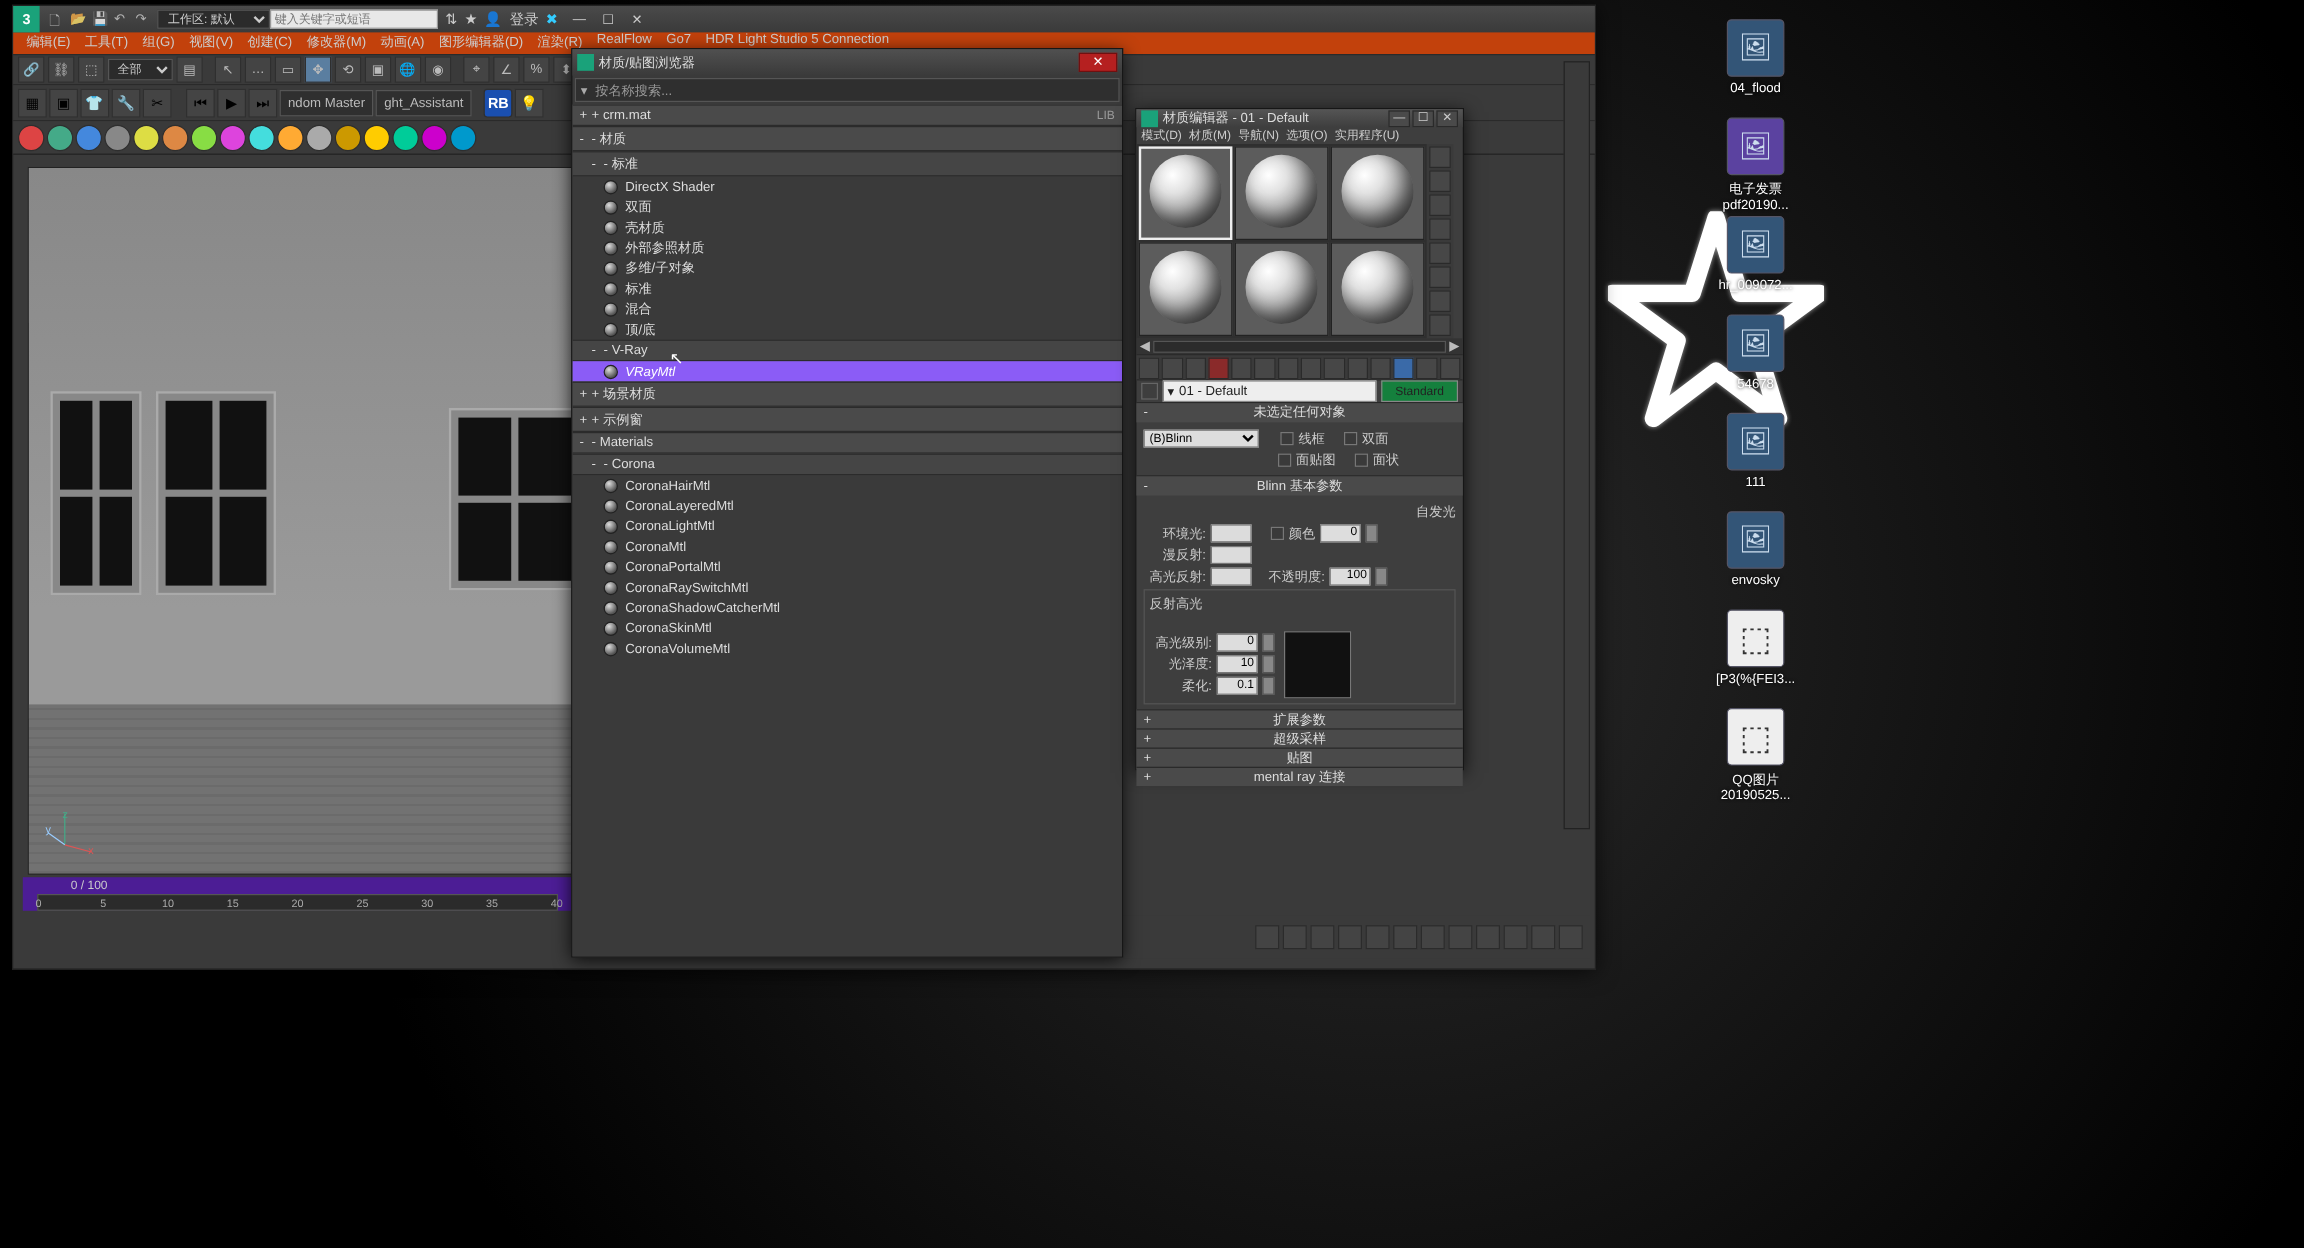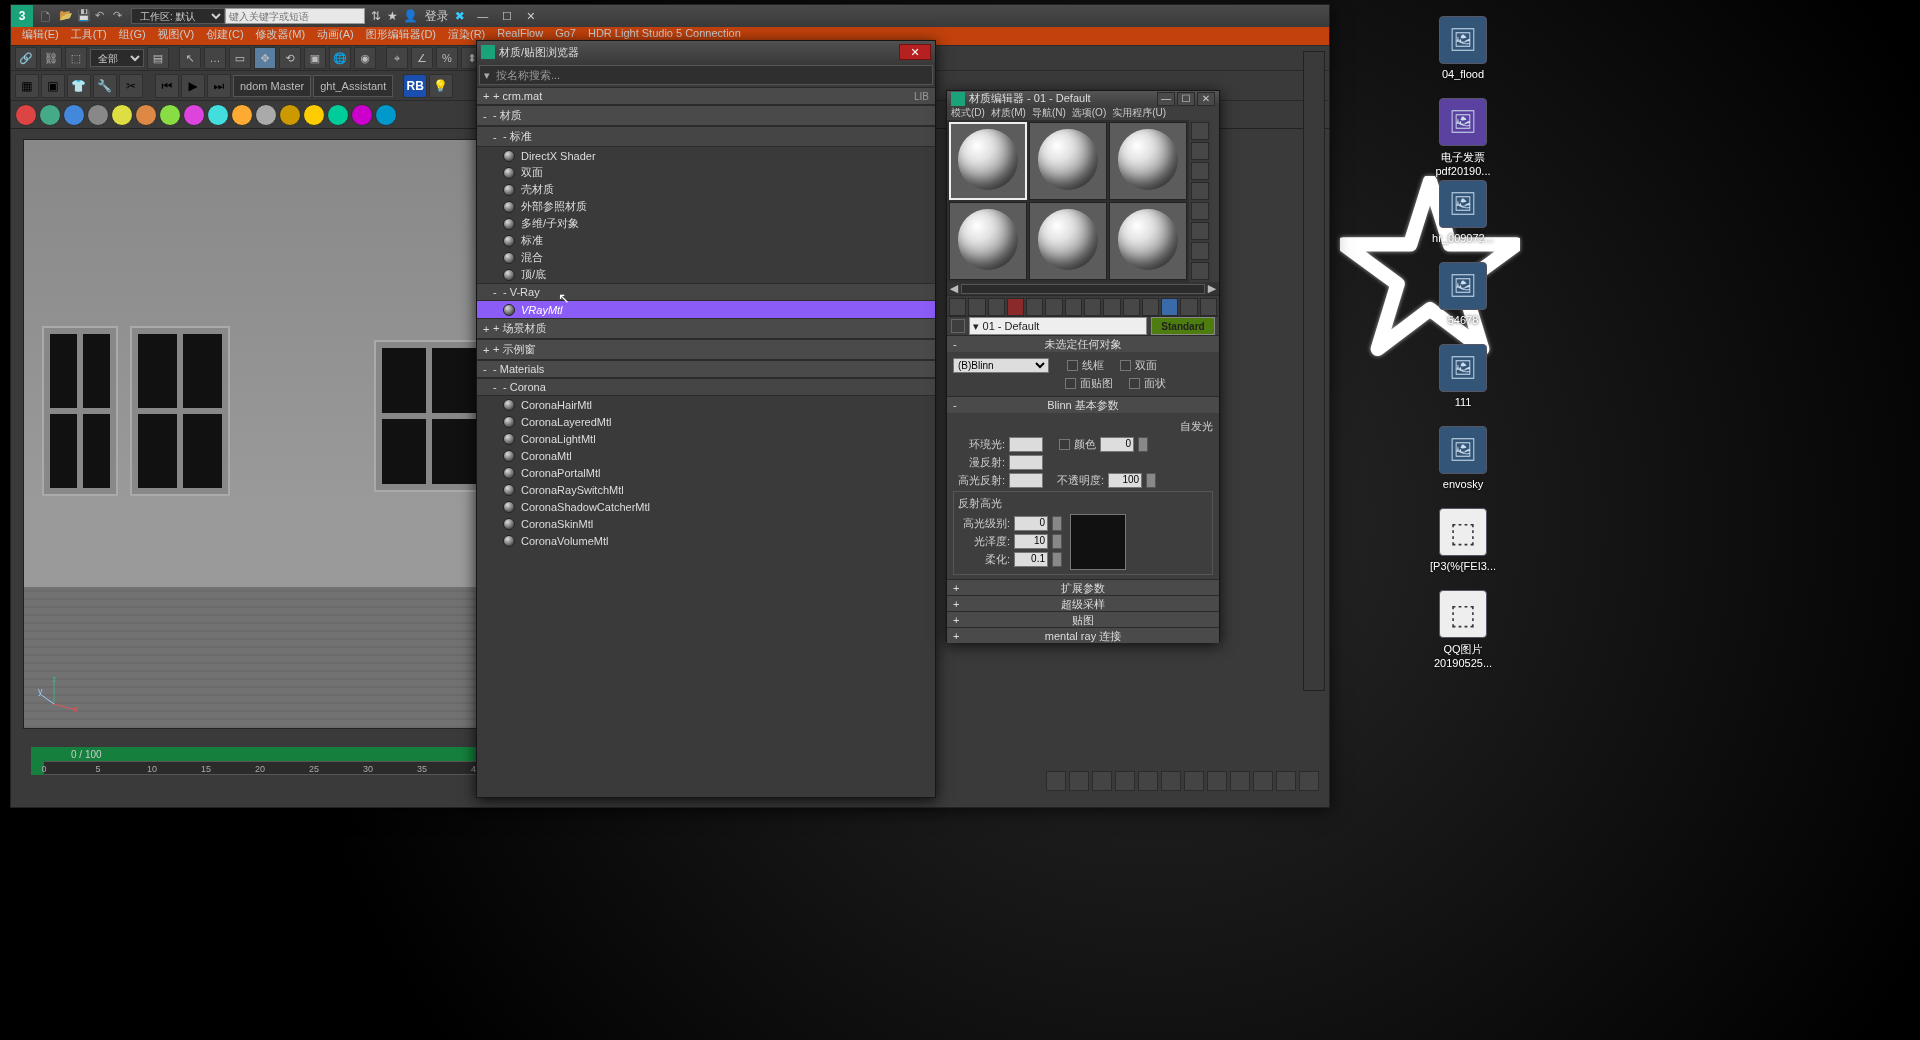--- a/index.html
+++ b/index.html
@@ -55,21 +55,21 @@
 .win { position:absolute; background:#888; display:grid; grid-template:1fr 1fr / 1fr 1fr; gap:6px; padding:6px; border:2px solid #aaa; }
 .pane { background:#111; }
 .win1 { left:18px; top:186px; width:76px; height:170px; }
 .win2 { left:106px; top:186px; width:100px; height:170px; }
 .win3 { left:350px; top:200px; width:110px; height:152px; }
 .axis { position:absolute; left:14px; bottom:14px; width:40px; height:40px; pointer-events:none; }
 .axis .z { position:absolute; left:14px; top:0; color:#4a8; font-size:9px; }
 .axis .x { position:absolute; right:0; bottom:0; color:#d55; font-size:9px; }
 .axis .y { position:absolute; left:0; bottom:18px; color:#9cf; font-size:9px; }
 
-.timeline { position:absolute; left:20px; top:726px; width:458px; height:28px; background:#15803d;margin-top:16px; }
+.timeline { position:absolute; left:8px; top:726px; width:458px; height:28px; background:#4c1d95; }
 .timeline .range { position:absolute; left:40px; top:2px; color:#ccc; font-size:10px; }
 .timeline .track { position:absolute; left:12px; right:12px; bottom:0; height:14px; background:#2b2b2b; border:1px solid #555; }
 .timeline .lbl { position:absolute; bottom:0; color:#aaa; font-size:9px; transform:translateX(-50%); }
 
 .status { position:absolute; left:12px; bottom:8px; width:458px; height:38px; background:#3a3a3a; display:flex; }
 .status .sbox { width:84px; height:34px; background:#555; border:1px solid #333; color:#bbb; font-size:10px; display:flex; align-items:center; justify-content:center; }
 .status .stxt { flex:1; display:flex; flex-direction:column; justify-content:center; padding-left:6px; color:#ccc; font-size:10px; gap:2px; }
 
 
 .cmdpanel { position:absolute; right:4px; top:46px; width:22px; height:640px; background:#3a3a3a; border:1px solid #222; }
@@ -112,21 +112,21 @@
 .mated .hscroll { height:14px; background:#333; display:flex; align-items:center; }
 .mated .hscroll .ar { width:14px; text-align:center; color:#bbb; }
 .mated .hscroll .bar { flex:1; height:10px; background:#2b2b2b; border:1px solid #555; }
 .mated .btnrow { height:22px; display:flex; gap:2px; padding:2px; background:#3a3a3a; border-top:1px solid #2a2a2a; border-bottom:1px solid #2a2a2a; }
 .mated .btnrow span { width:18px; height:18px; background:#474747; border:1px solid #2a2a2a; }
 .mated .btnrow span.red { background:#8a2a2a; }
 .mated .btnrow span.hl  { background:#3a6aa8; }
 .mated .matname { height:22px; display:flex; align-items:center; gap:4px; padding:0 4px; }
 .mated .matname .pick { width:14px; height:14px; border:1px solid #666; }
 .mated .matname .nm { flex:1; height:18px; background:#eee; border:1px solid #888; color:#222; padding:0 3px; font-size:10px; display:flex; align-items:center; }
-.mated .matname .type { width:64px; height:18px; background:#4d7c0f; border:1px solid #888; color:#222; font-size:10px; display:flex; align-items:center; justify-content:center;font-weight:bold; }
+.mated .matname .type { width:64px; height:18px; background:#15803d; border:1px solid #888; color:#222; font-size:10px; display:flex; align-items:center; justify-content:center; }
 .roll { border-top:1px solid #2a2a2a; }
 .roll-h { background:#4a4a4a; color:#ddd; text-align:center; height:16px; line-height:16px; font-size:10px; position:relative; }
 .roll-h .pm { position:absolute; left:6px; }
 .roll-b { padding:4px 6px; color:#ccc; font-size:10px; }
 .roll-b .row { display:flex; align-items:center; gap:4px; height:18px; }
 .roll-b select, .roll-b .swatch, .roll-b .num { height:15px; border:1px solid #777; }
 .roll-b select { background:#ddd; color:#000; font-size:10px; }
 .roll-b .swatch { width:34px; background:#dcdcdc; }
 .roll-b .swatch.dark { background:#111; width:56px; height:56px; }
 .roll-b .num { width:34px; background:#ddd; color:#000; text-align:right; padding:0 2px; font-size:10px; }
@@ -508,21 +508,21 @@
       </div>
       <div class="row">
         <span class="lblr">高光反射:</span>
         <div class="swatch"></div>
         <span style="width:6px"></span>
         <span>不透明度:</span>
         <div class="num">100</div>
           <div class="spin"></div>
       </div>
       <div class="sect">
-        <div style="margin-bottom:3px">反射高光</div>
+        <div style="margin-bottom:15px">反射高光</div>
         <div style="display:flex;gap:8px">
           <div>
             <div class="row">
                 <span class="lblr">高光级别:</span>
                 <div class="num">0</div>
                 <div class="spin"></div>
               </div>
             <div class="row">
                 <span class="lblr">光泽度:</span>
                 <div class="num">10</div>

